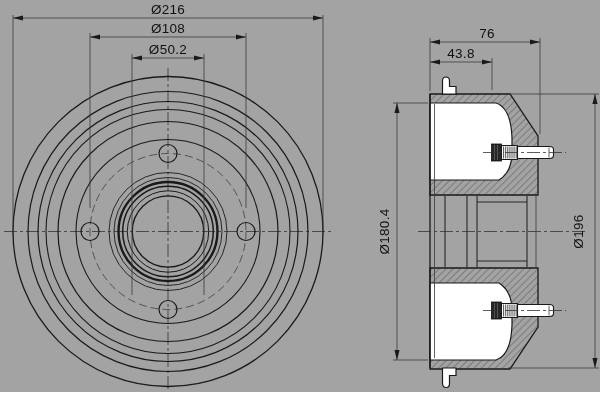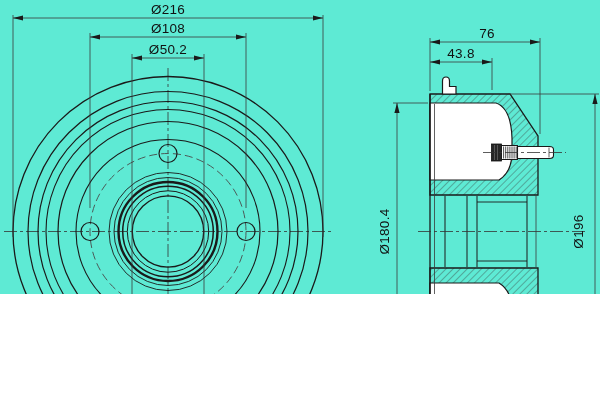--- a/index.html
+++ b/index.html
@@ -1,16 +1,16 @@
 <!DOCTYPE html>
 <html><head>
 <meta charset="utf-8">
 <style>
   html,body{margin:0;padding:0;background:#ffffff;}
-  .stage{position:relative;width:600px;height:294px;background:#5eead4;overflow:hidden;
+  .stage{position:relative;width:600px;height:392px;background:#a3a3a3;overflow:hidden;
          font-family:"Liberation Sans", sans-serif;}
   svg{display:block}
   text.dim{font-family:"Liberation Sans", sans-serif;font-size:13.5px;fill:#111111;
            letter-spacing:.3px;}
   .thin{stroke:#3a3a3a;stroke-width:.8;fill:none}
   .main{stroke:#1a1a1a;fill:none}
   .cl{stroke:#333;stroke-width:.8;fill:none;stroke-dasharray:13 3 3 3}
   .arrow{fill:#1a1a1a;stroke:none}
 </style>
 </head>

